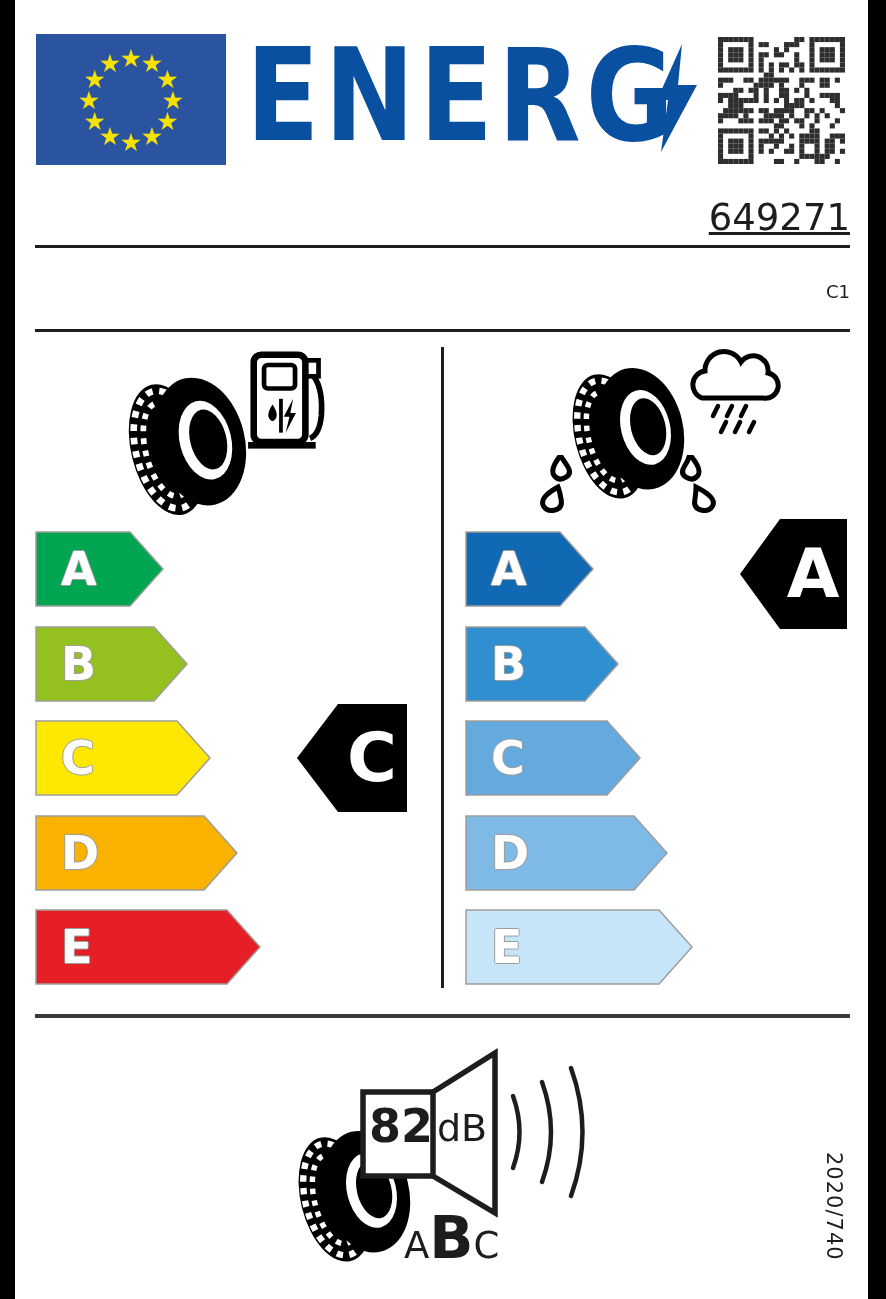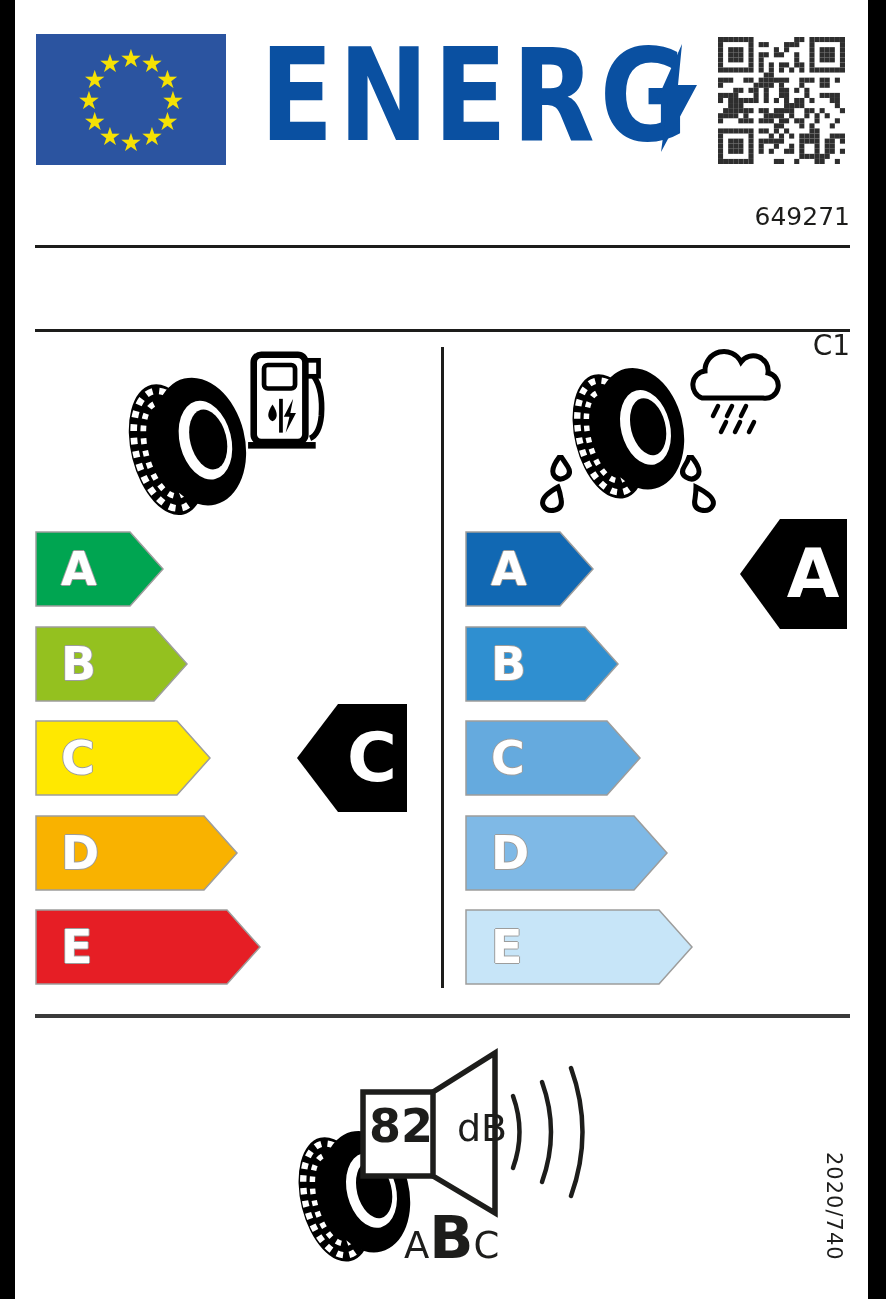--- a/index.html
+++ b/index.html
@@ -8,53 +8,53 @@
     font-family:"DejaVu Sans", sans-serif;color:#1d1d1b;
   }
   .abs{position:absolute;}
   .border-band{position:absolute;top:0;bottom:0;background:#000;}
   .band-left{left:0;width:15px;}
   .band-right{left:868px;width:18px;}
   
   .eu-flag{left:36px;top:34px;width:190px;height:131px;background:#2b54a0;}
   .eu-flag .star{position:absolute;font-size:25px;line-height:25px;width:25px;text-align:center;
     transform:translate(-50%,-50%);}
-  .energ{left:260px;top:40px;height:112px;line-height:112px;font-weight:bold;
+  .energ{left:246px;top:40px;height:112px;line-height:112px;font-weight:bold;
     font-size:128px;letter-spacing:6px;white-space:nowrap;}
   .energ .stretch{display:inline-block;transform:scaleX(0.84);transform-origin:left center;}
   .bolt{left:650px;top:44px;}
   .qr{left:718px;top:37px;width:127px;height:127px;}
   
   .brand{left:35px;top:201px;font-size:34px;font-weight:bold;letter-spacing:1px;}
-  .artnum{right:36px;top:202px;font-size:25px;}
+  .artnum{right:36px;top:196px;font-size:37px;text-decoration:underline;}
   .rule{left:35px;width:815px;background:#1d1d1b;}
   .rule1{top:245px;height:3px;}
   .rule2{top:329px;height:3px;}
   .rule3{top:1014px;height:4px;background:#3a3a3a;}
   .tsize{left:35px;top:266px;font-size:42px;}
-  .tclass{right:36px;top:281px;font-size:28px;margin-top:48px;}
+  .tclass{right:36px;top:281px;font-size:18px;}
   
   .divider{left:441px;top:347px;width:3px;height:641px;background:#1d1d1b;}
   .scale{position:absolute;width:320px;height:452px;}
   .scale-fuel{left:35px;top:531px;}
   .scale-wet{left:465px;top:531px;}
   .scale-row{position:absolute;left:0;height:76px;}
   .scale-row .grade{
     position:absolute;left:26px;top:50%;transform:translateY(-50%);
     color:#ffffff;font-size:46px;font-weight:bold;line-height:46px;
     text-shadow:-1px 0 #9d9d9c,1px 0 #9d9d9c,0 -1px #9d9d9c,0 1px #9d9d9c;
   }
   .rating-arrow{display:flex;align-items:center;justify-content:center;}
   .rating-arrow .letter{color:#fff;font-weight:bold;font-size:68px;line-height:68px;
     margin-left:34%;}
   .rating-fuel{left:297px;top:702px;width:112px;height:112px;}
   .rating-wet{left:740px;top:517px;width:109px;height:114px;}
   
   .noise-val{left:369px;top:1103px;font-size:46px;font-weight:bold;line-height:46px;}
-  .noise-unit{left:437px;top:1108px;font-size:38px;line-height:40px;padding-left:20px;}
+  .noise-unit{left:437px;top:1108px;font-size:38px;line-height:40px;}
   .noise-classes{left:404px;top:1206px;display:flex;align-items:baseline;}
   .noise-classes .nc{font-size:37px;line-height:64px;}
   .noise-classes .nc-big{font-size:58px;font-weight:bold;line-height:64px;}
   .regtext{left:822px;top:1152px;writing-mode:vertical-rl;font-size:21px;
     letter-spacing:1px;color:#1d1d1b;}
   svg{display:block;}
 </style>
 </head>
 <body>
 

